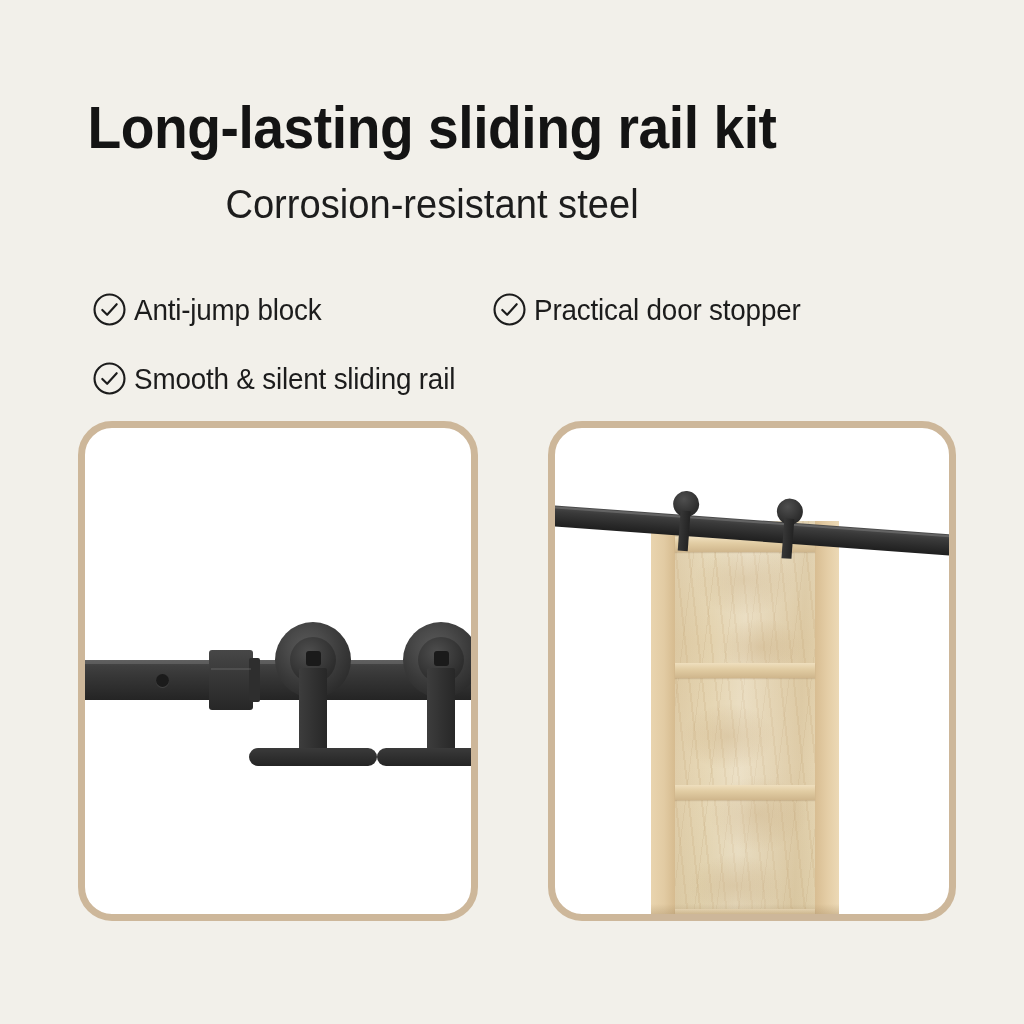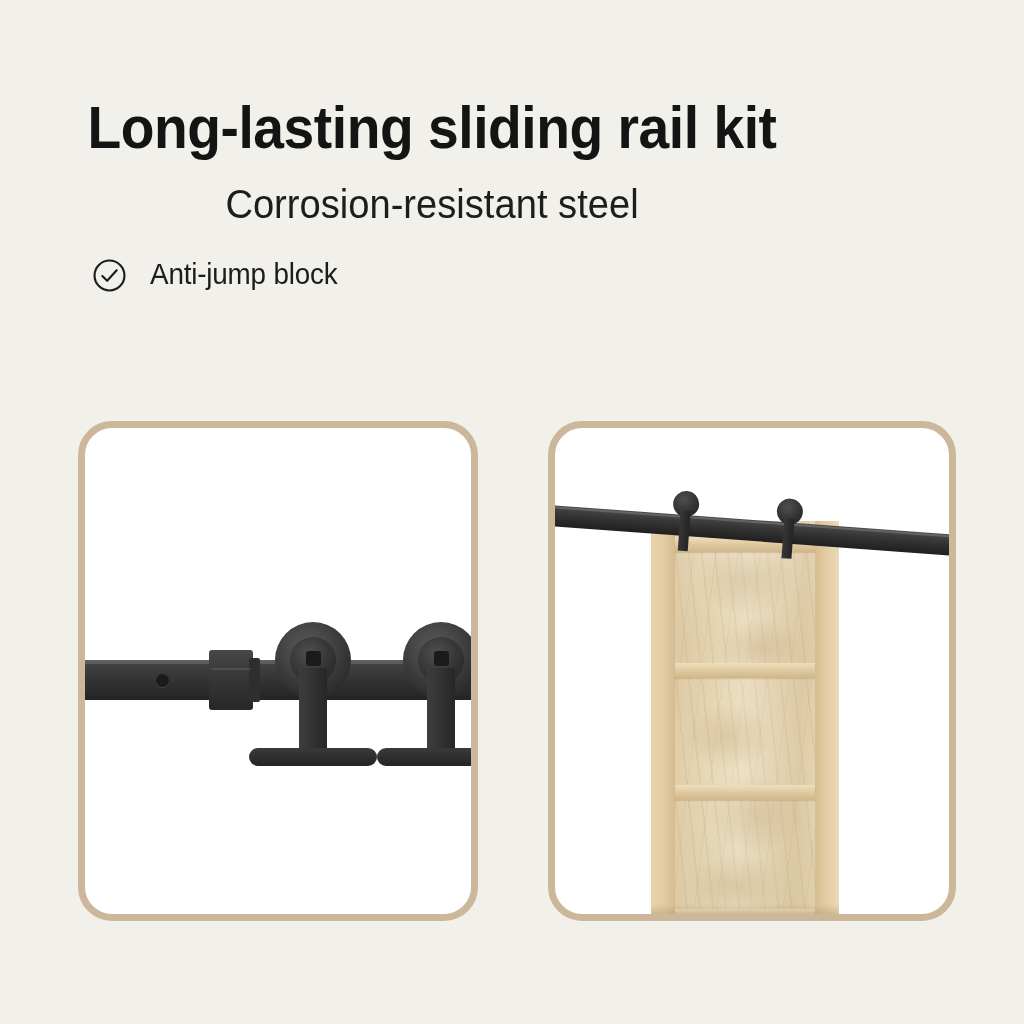--- a/index.html
+++ b/index.html
@@ -51,22 +51,22 @@
     top: 258px;
     left: 92px;
     width: 880px;
     display: grid;
     grid-template-columns: 400px 460px;
     grid-auto-rows: 69px;
   }
 
   .feature {
     display: flex;
-    align-items: flex-start;
-    gap: 23px;
+    align-items: flex-end;
+    gap: 7px;
   }
 
   .feature-icon {
     width: 35px;
     height: 35px;
     flex: 0 0 35px;
     display: block;
   }
 
   .feature-label {
@@ -330,22 +330,36 @@
 <div class="features">
 
   <div class="feature">
     <svg class="feature-icon" viewBox="0 0 36 36">
       <circle cx="18" cy="18" r="15.4" fill="none" stroke="#1c1c1c" stroke-width="2.2"></circle>
       <polyline points="10.6,18.4 15.6,23.4 25.4,12.6" fill="none" stroke="#1c1c1c" stroke-width="2.2" stroke-linecap="round" stroke-linejoin="round"></polyline>
     </svg>
     <span class="feature-label">Anti-jump block</span>
   </div>
 
-
-
+  <div class="feature">
+    <svg class="feature-icon" viewBox="0 0 36 36">
+      <circle cx="18" cy="18" r="15.4" fill="none" stroke="#1c1c1c" stroke-width="2.2"></circle>
+      <polyline points="10.6,18.4 15.6,23.4 25.4,12.6" fill="none" stroke="#1c1c1c" stroke-width="2.2" stroke-linecap="round" stroke-linejoin="round"></polyline>
+    </svg>
+    <span class="feature-label">Practical door stopper</span>
+  </div>
+
+
+  <div class="feature">
+    <svg class="feature-icon" viewBox="0 0 36 36">
+      <circle cx="18" cy="18" r="15.4" fill="none" stroke="#1c1c1c" stroke-width="2.2"></circle>
+      <polyline points="10.6,18.4 15.6,23.4 25.4,12.6" fill="none" stroke="#1c1c1c" stroke-width="2.2" stroke-linecap="round" stroke-linejoin="round"></polyline>
+    </svg>
+    <span class="feature-label">Smooth &amp; silent sliding rail</span>
+  </div>
 
 </div>
 
 <div class="panel panel-left">
   <div class="panel-inner">
 
     <div class="rail-bar"></div>
     <div class="rail-hole"></div>
     <div class="anti-jump"></div>
 

